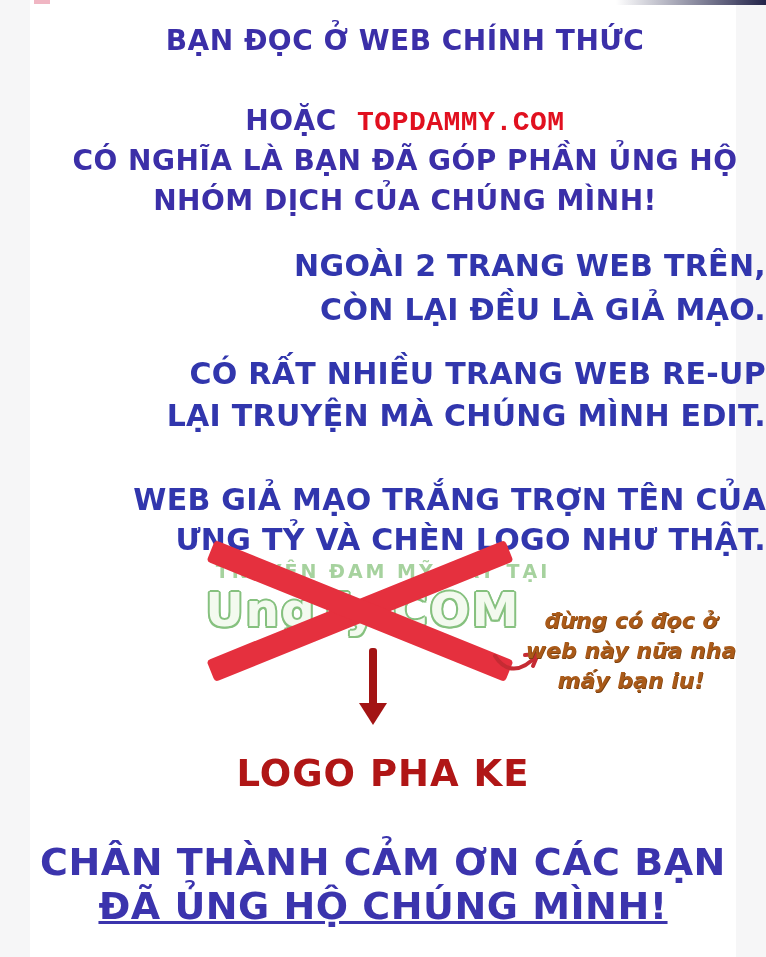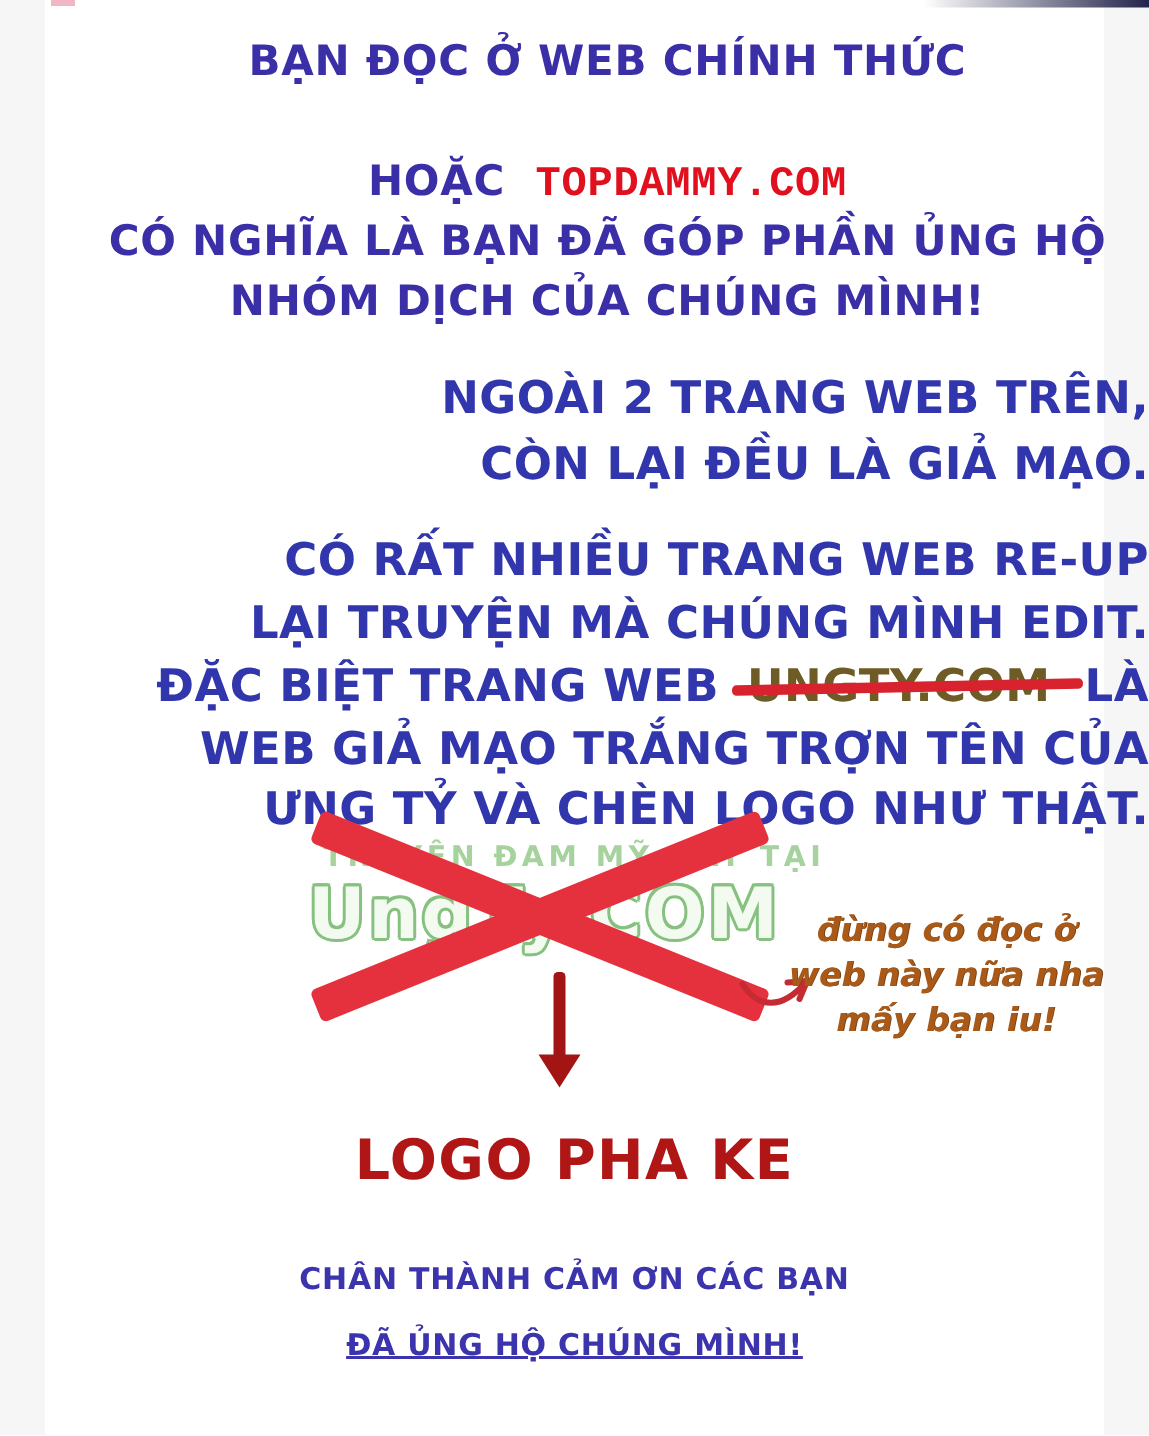--- a/index.html
+++ b/index.html
@@ -102,21 +102,21 @@
   .note {
     position: absolute; left: 518px; top: 606px; width: 226px;
     text-align: center; font-weight: bold; font-style: italic;
     font-size: 22px; line-height: 30px;
     color: #aa5a18;
     text-shadow: 0.6px 0.6px 0 #7a4010;
   }
 
   .caption-dark-red { color: #b01616; font-size: 37px; letter-spacing: 1px; }
 
-  .ftr { font-size: 20px; letter-spacing: 0.5px; color: #3b34ad; }
+  .ftr { font-size: 38px; letter-spacing: 0.5px; color: #3b34ad; }
 </style>
 </head>
 <body>
 
 <div class="page">
 
   <div class="edge-strip left"></div>
   <div class="edge-strip right"></div>
   <div class="top-sliver"></div>
   <div class="top-pink-mark"></div>
@@ -131,25 +131,20 @@
 
   <div class="line hdr indigo" style="top:144px;">CÓ NGHĨA LÀ BẠN ĐÃ GÓP PHẦN ỦNG HỘ</div>
   <div class="line hdr indigo" style="top:184px;">NHÓM DỊCH CỦA CHÚNG MÌNH!</div>
 
   <div class="line bodytxt navy" style="top:248px;">NGOÀI 2 TRANG WEB TRÊN,</div>
   <div class="line bodytxt navy" style="top:292px;">CÒN LẠI ĐỀU LÀ GIẢ MẠO.</div>
 
   <div class="line bodytxt navy" style="top:356px;">CÓ RẤT NHIỀU TRANG WEB RE-UP</div>
   <div class="line bodytxt navy" style="top:398px;">LẠI TRUYỆN MÀ CHÚNG MÌNH EDIT.</div>
 
-  <div class="line bodytxt navy" style="top:440px;">
-    <span>ĐẶC BIỆT TRANG WEB</span>
-    <span class="struck" style="margin:0 10px 0 6px;">UNGTY.COM</span>
-    <span>LÀ</span>
-  </div>
 
   <div class="line bodytxt navy" style="top:482px;">WEB GIẢ MẠO TRẮNG TRỢN TÊN CỦA</div>
   <div class="line bodytxt navy" style="top:522px;">ƯNG TỶ VÀ CHÈN LOGO NHƯ THẬT.</div>
 
   <div class="line logo-tagline" style="top:560px;">TRUYỆN ĐAM MỸ HAY TẠI</div>
   <div class="line logo-brand" style="top:582px; left:-20px; right:20px;">UngTy.COM</div>
 
   <div class="x-wrap">
     <div class="x-stroke up"></div>
     <div class="x-stroke down"></div>

